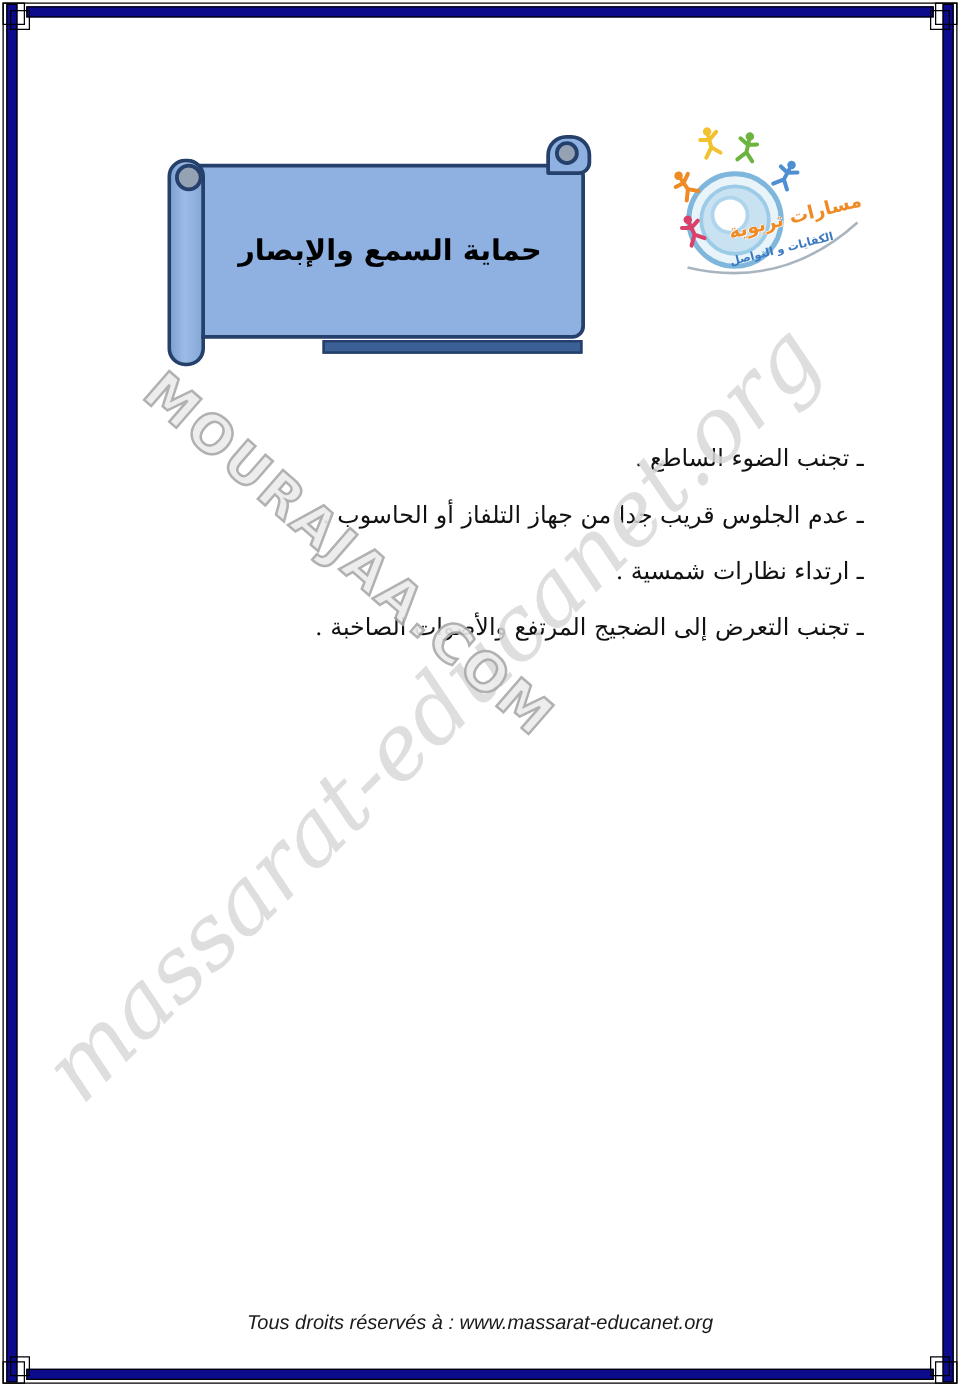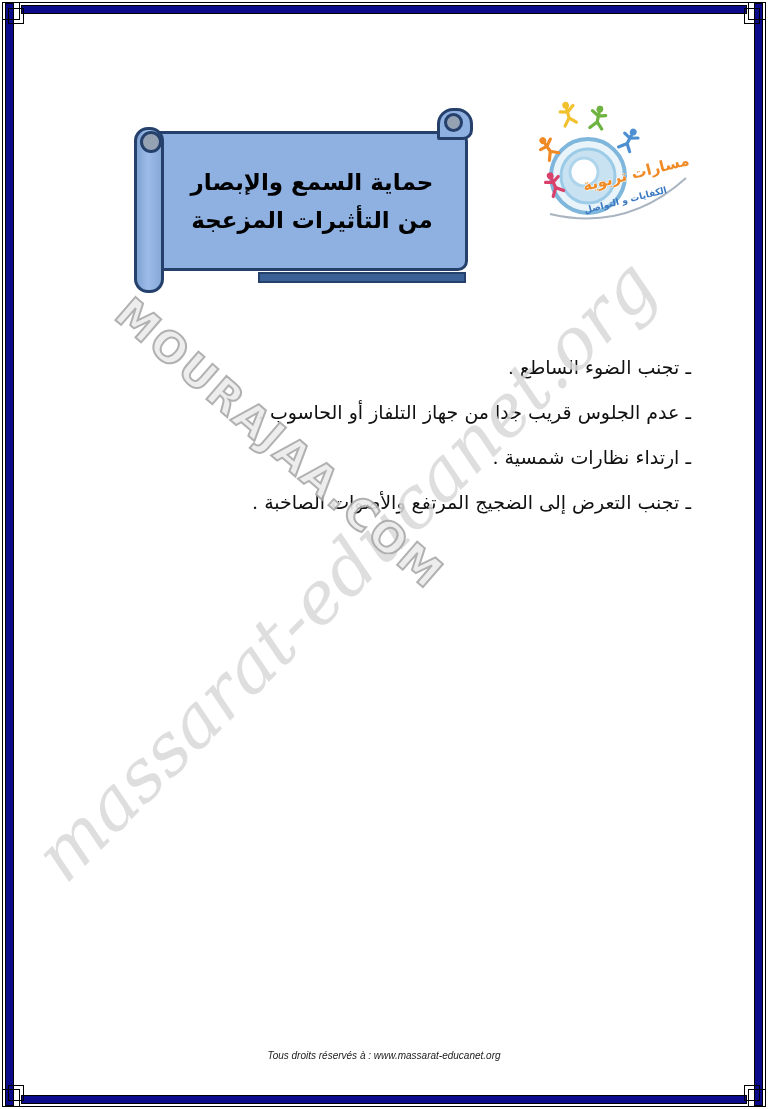--- a/index.html
+++ b/index.html
@@ -113,21 +113,21 @@
   .hl { color: #ee0000; font-weight: bold; }
   .tail { color: #111; }
   .item { padding-right: 13px; }
   .closing { padding-right: 38px; }
 
   
   .footer {
     position: absolute; left: 0; right: 0; top: 1050px; height: 22px;
     text-align: center; z-index: 2;
     font-family: "Liberation Sans", sans-serif; font-style: italic;
-    font-size: 10px; color: #1a1a1a;
+    font-size: 16px; color: #1a1a1a;
   }
 </style>
 </head>
 <body>
 
 <div class="page">
 
   <div class="frame-outer"></div>
   <div class="band band-top"></div>
   <div class="band band-bottom"></div>
@@ -136,21 +136,20 @@
   <div class="corner corner-tl"></div>
   <div class="corner corner-tr"></div>
   <div class="corner corner-bl"></div>
   <div class="corner corner-br"></div>
 
   <div class="banner">
     <div class="banner-underfold"></div>
     <div class="banner-body">
       <div class="banner-title">
         <div>حماية السمع والإبصار</div>
-        <div>من التأثيرات المزعجة</div>
       </div>
     </div>
     <div class="banner-roll-left"></div>
     <div class="banner-curl-tr"></div>
   </div>
 
   <div class="logo">
     <svg width="172" height="140" viewBox="0 0 172 140">
 
       <circle cx="62" cy="84" r="37" fill="#e8f3fa" stroke="#7eb6dc" stroke-width="4"></circle>

